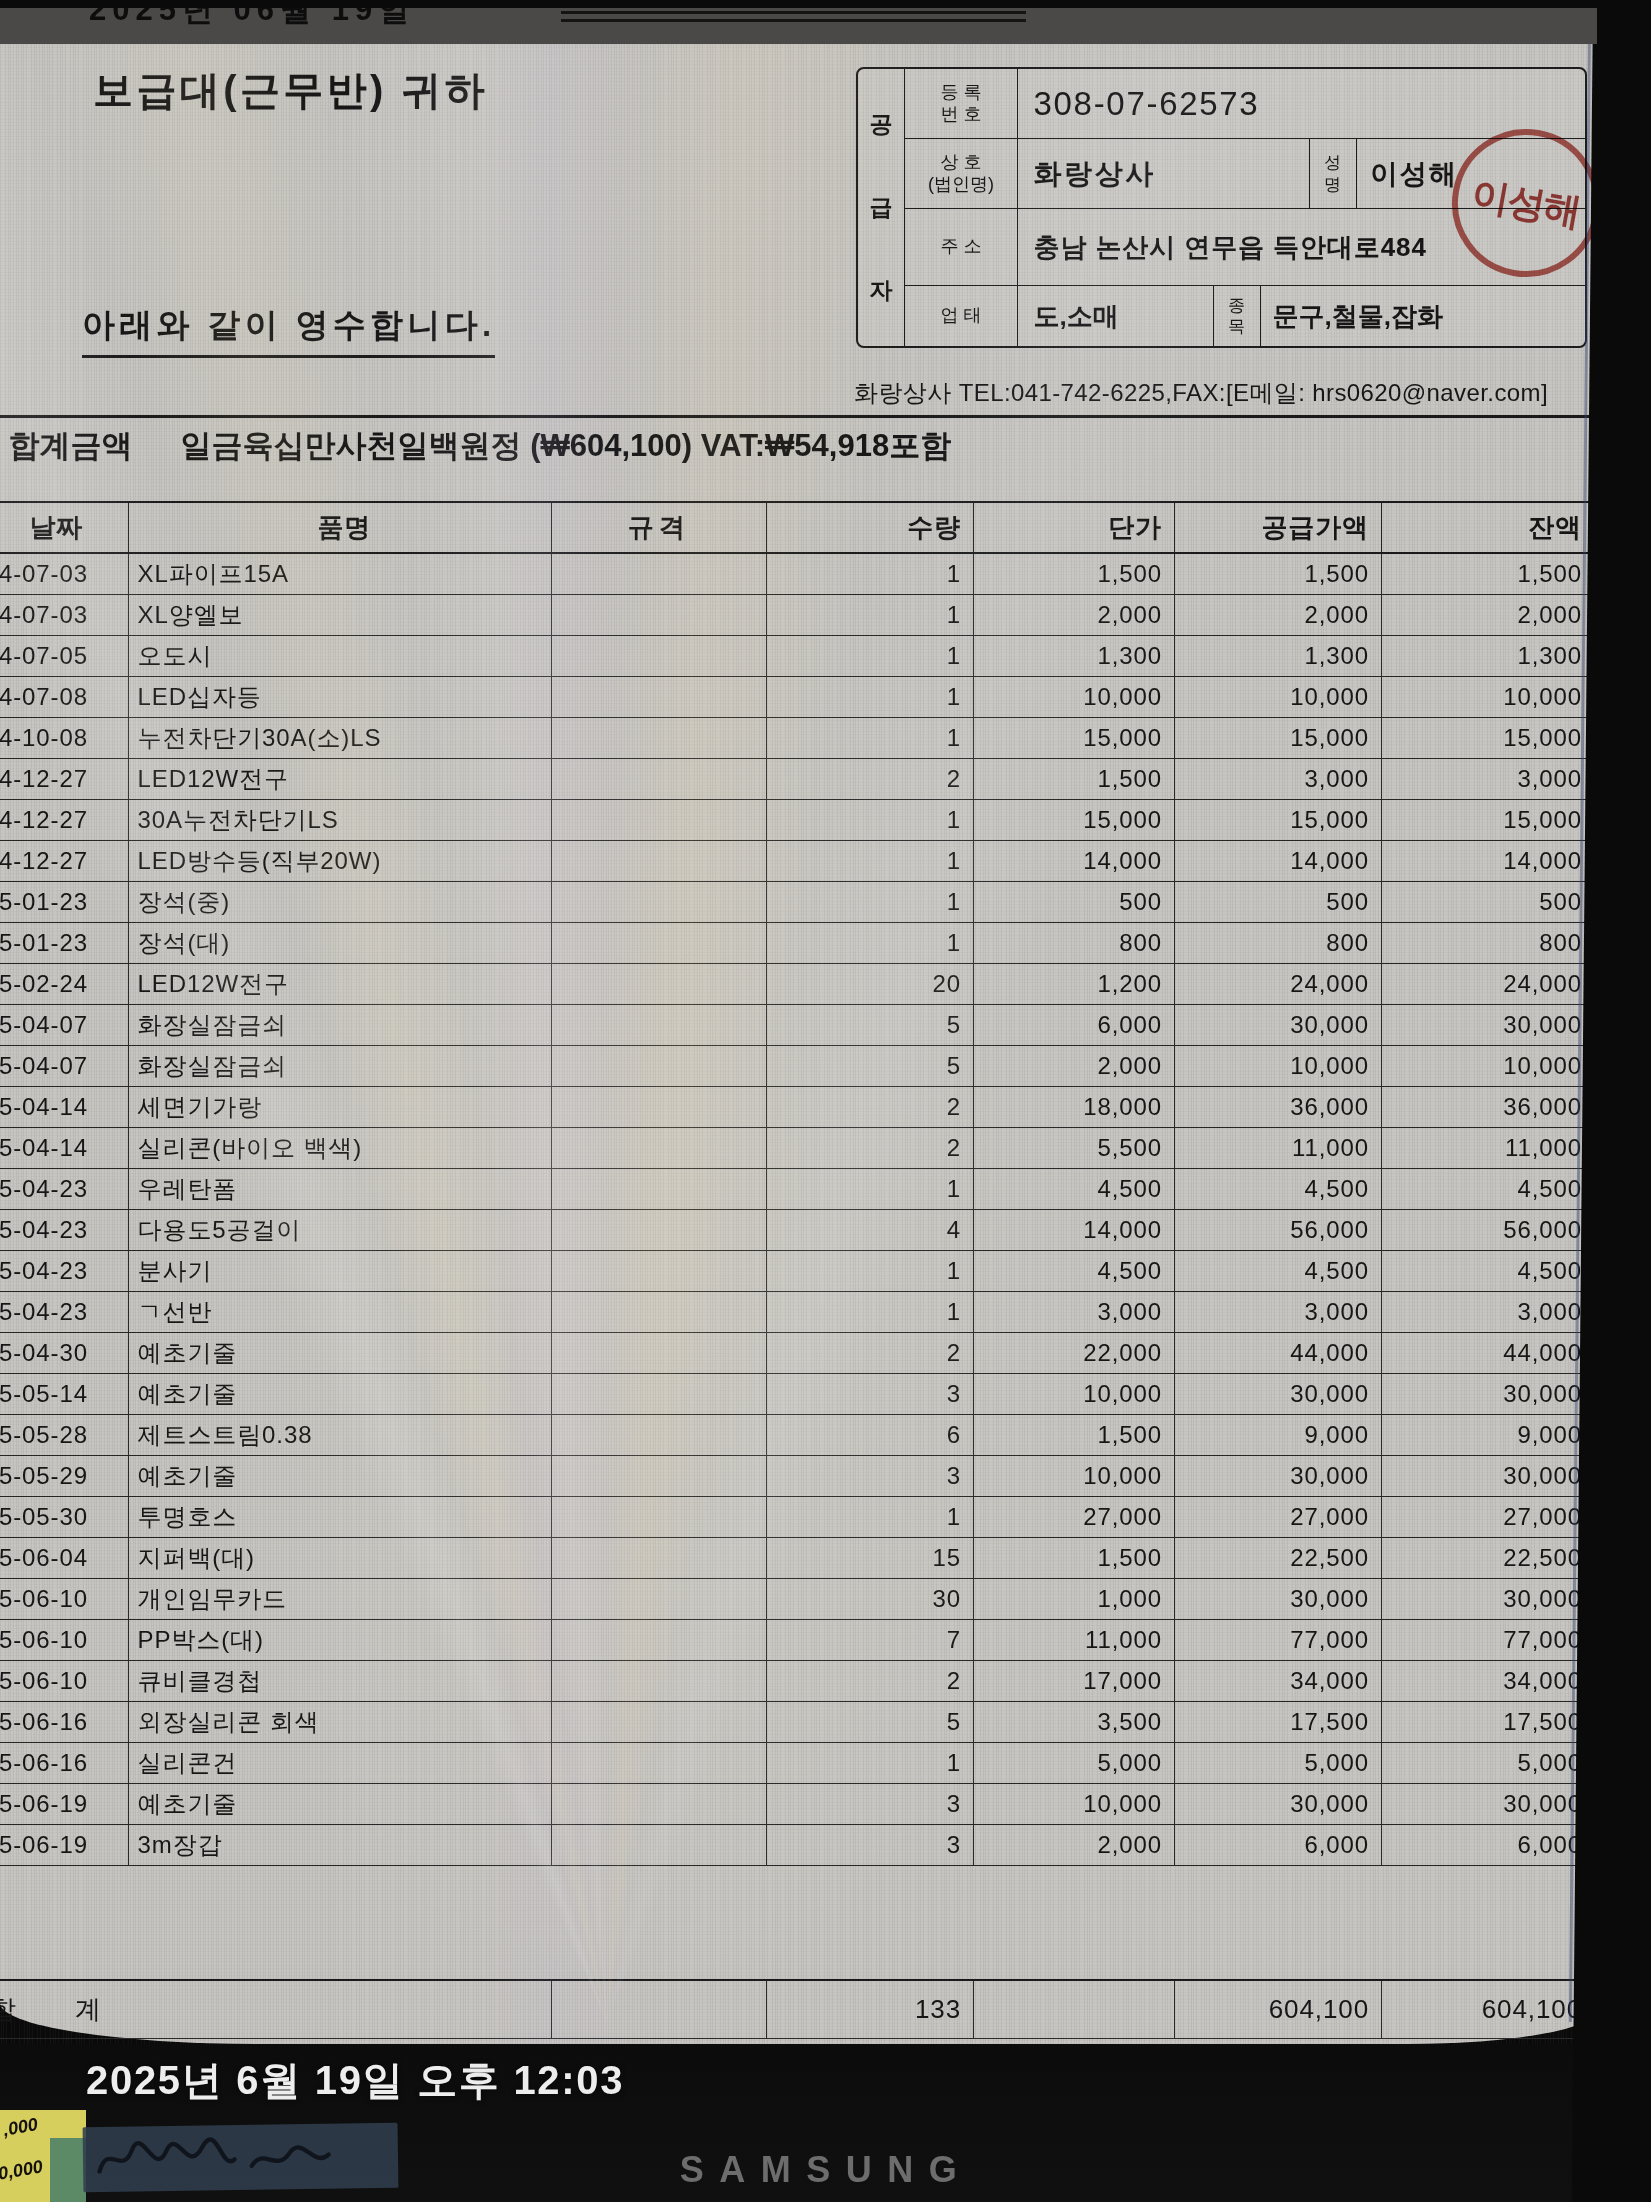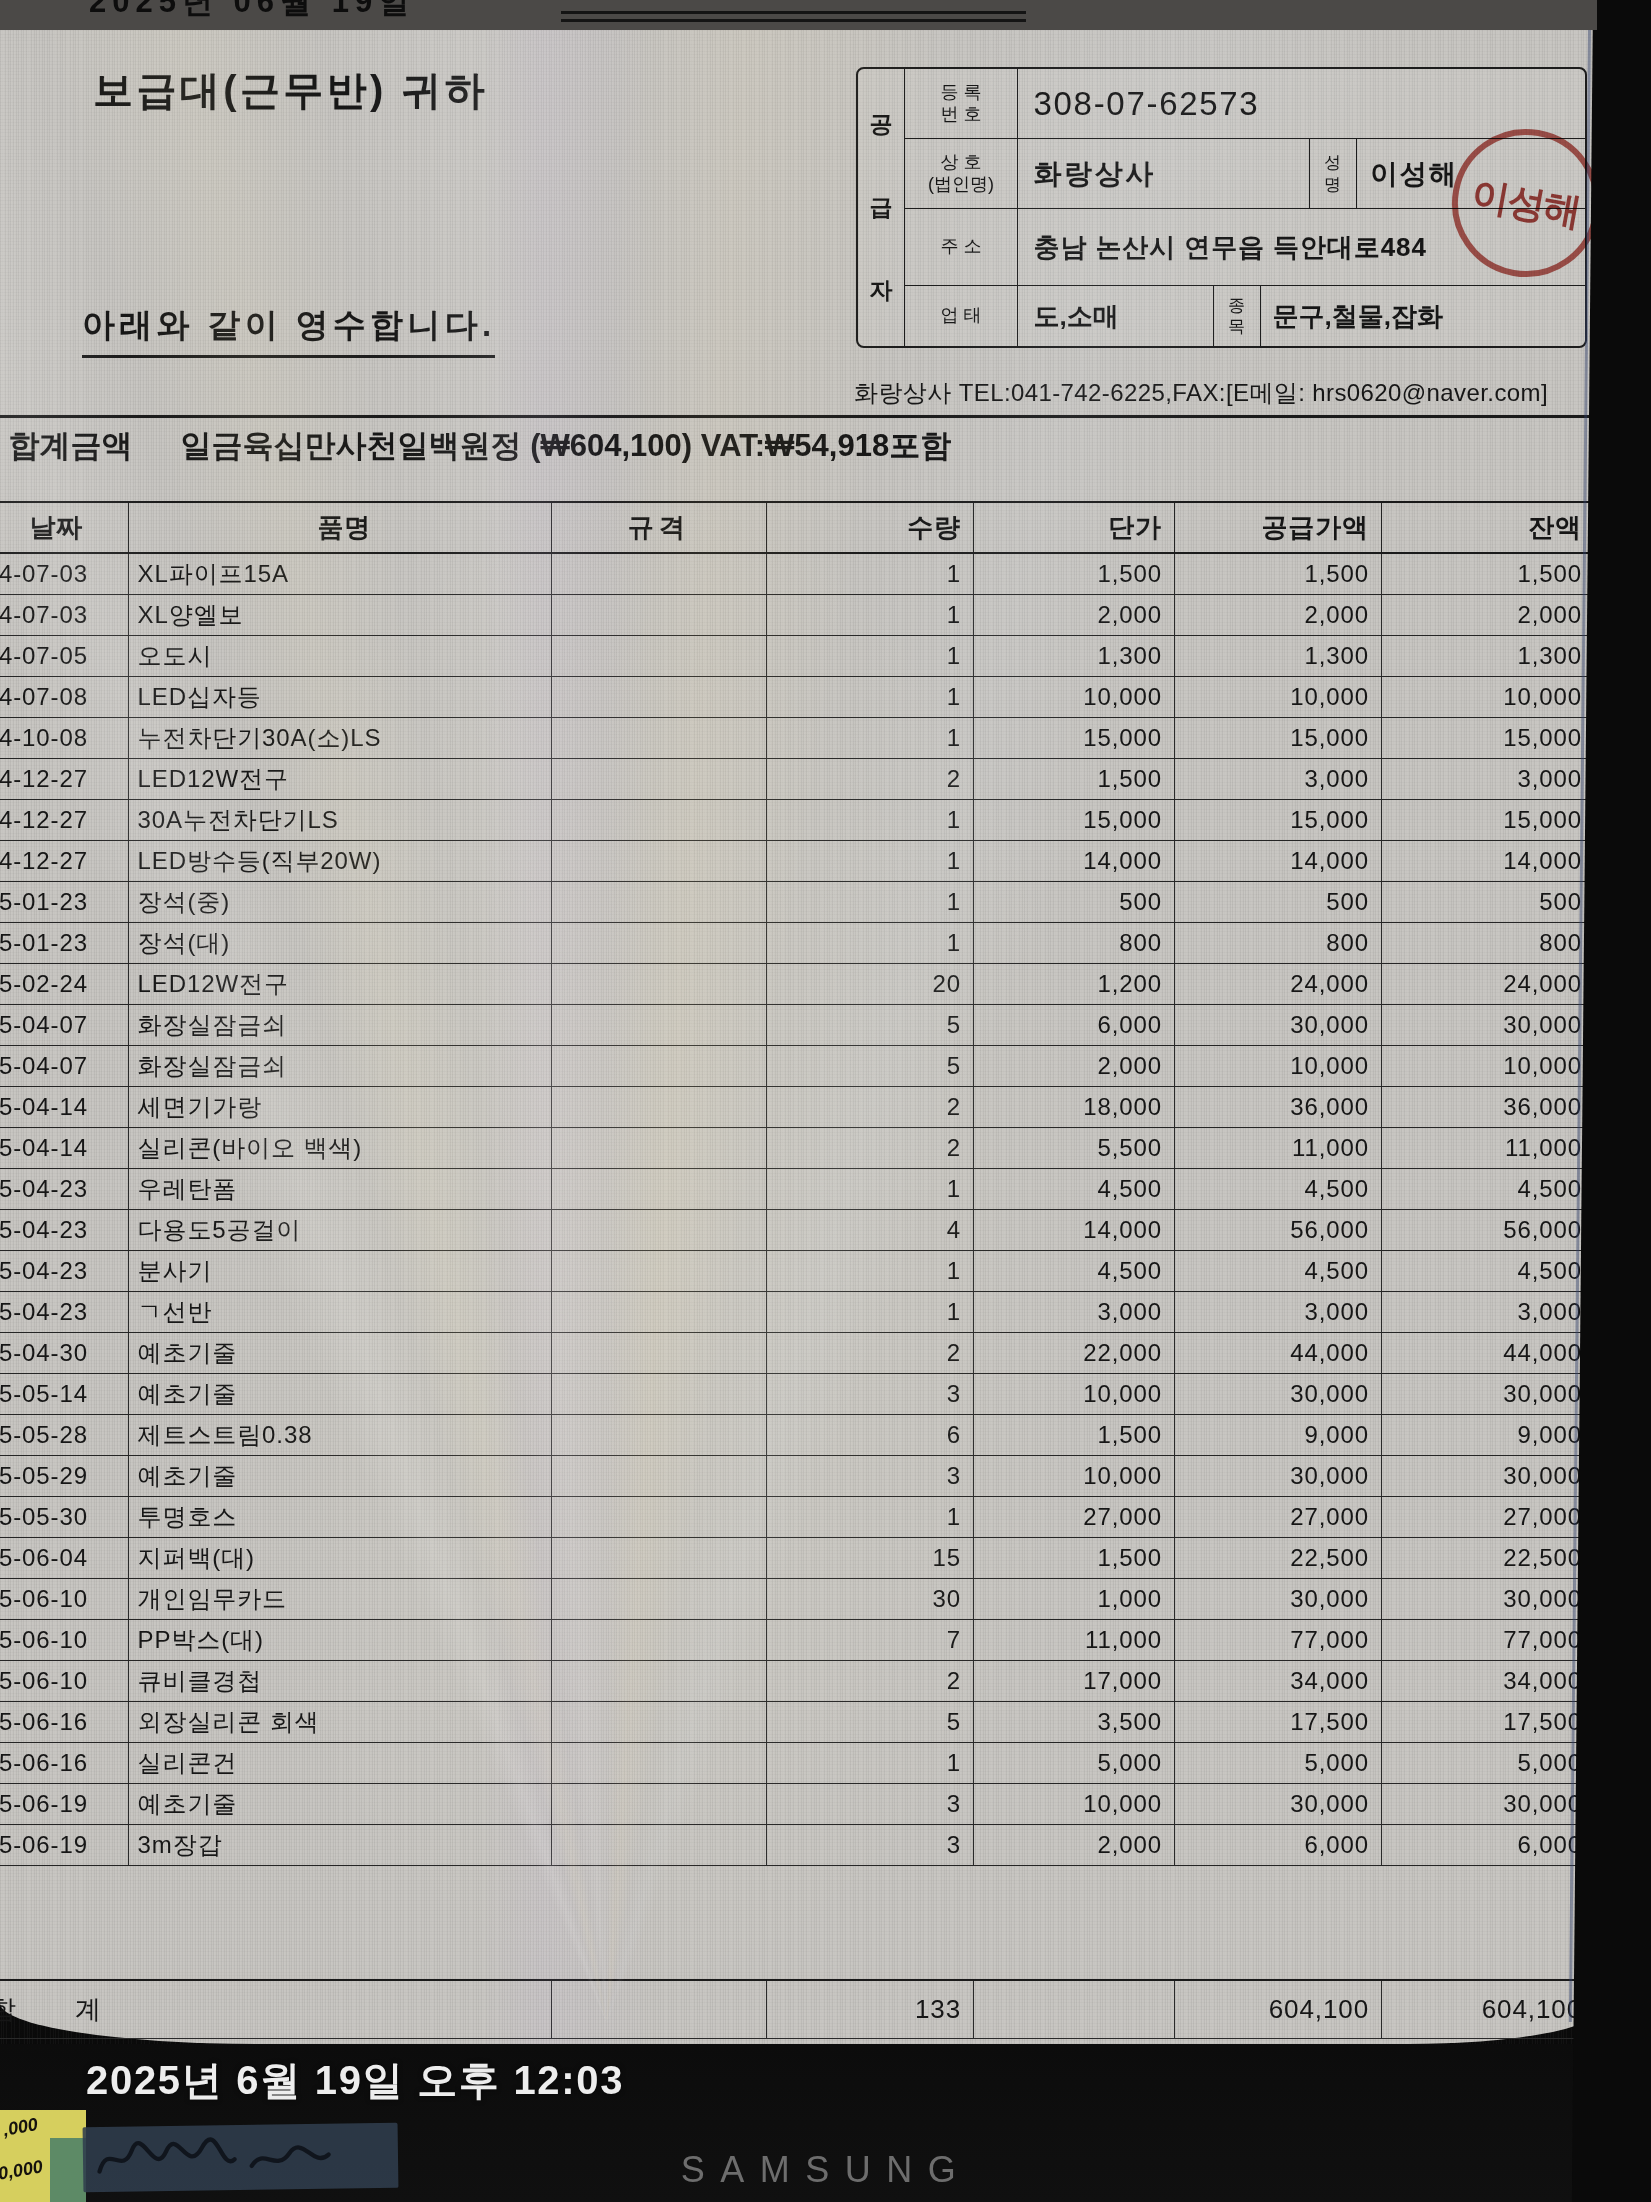--- a/index.html
+++ b/index.html
@@ -27,21 +27,21 @@
            rgba(255,228,160,.07) 28deg, transparent 34deg, rgba(230,240,255,.06) 40deg, transparent 46deg),
         linear-gradient(90deg, transparent 30%, rgba(205,180,250,.07) 34%, transparent 41%);}
 
   
   .edge-wedge{position:absolute;left:1593px;top:0;width:103px;height:2203px;background:#0a0a0a;
        transform:skewX(-0.55deg);transform-origin:top left;z-index:3;}
   .edge-line{position:absolute;left:1588px;top:26px;width:3.4px;height:1996px;background:#31416b;
        opacity:.45;transform:skewX(-0.55deg);transform-origin:top left;z-index:4;}
 
   
-  .topbar{position:absolute;left:0;top:0;width:1597px;height:30px;background:#4b4947;overflow:hidden;z-index:5;}
+  .topbar{position:absolute;left:0;top:8px;width:1597px;height:36px;background:#4b4947;overflow:hidden;z-index:5;}
   .topbar-text{position:absolute;left:89px;top:-19px;color:#0d0d0d;font-weight:bold;
        font-size:31px;letter-spacing:6px;white-space:nowrap;}
   .dline{position:absolute;left:561px;width:465px;height:2.6px;background:#141414;z-index:6;}
   .dline.one{top:11.2px}.dline.two{top:19px}
 
   
   .recipient{position:absolute;left:93px;top:34px;font-size:40px;font-weight:bold;letter-spacing:3.4px;}
   .statement{position:absolute;left:82px;top:274px;font-size:33px;font-weight:bold;letter-spacing:4.3px;
        border-bottom:3.4px solid #1c1c1c;padding-bottom:6.9px;}
   .contact{position:absolute;left:602px;top:348px;width:946px;text-align:right;font-size:24px;letter-spacing:0.4px;}
@@ -90,21 +90,21 @@
   .tfoot{position:absolute;left:-17px;top:1950px;width:1613px;height:57px;
       border-top:2.6px solid #1a1a1a;border-bottom:1.7px solid #2a2a2a;}
   .fc{display:flex;align-items:center;font-size:26px;border-right:1.7px solid #2a2a2a;white-space:nowrap;}
   .f-label{grid-column:1 / span 2;padding-left:6.9px;letter-spacing:26px;font-weight:normal;}
   .f-num{justify-content:flex-end;padding-right:12px;letter-spacing:0.9px;}
 
   
   .timestamp{position:absolute;left:86px;top:2053px;z-index:8;color:#ededed;font-size:40px;
       font-weight:bold;letter-spacing:1.7px;text-shadow:0 0 5.2px rgba(0,0,0,.6);}
   .brand{position:absolute;left:0;top:2149px;width:1652px;text-align:center;z-index:8;
-      color:#6d6d6d;font-size:36px;font-weight:normal;letter-spacing:15.5px;}
+      color:#6d6d6d;font-size:36px;font-weight:bold;letter-spacing:15.5px;}
   .sticky{position:absolute;left:0;top:2110px;width:86px;height:93px;background:#d6cf5e;z-index:9;}
   .sticky .corner{position:absolute;right:0;bottom:0;width:36px;height:65px;background:#5d8a66;}
   .sticky .hw{position:absolute;color:#15120e;font-size:18px;font-style:italic;font-weight:bold;
       transform:rotate(-10deg);white-space:nowrap;}
   .hw1{left:3.4px;top:6.9px;}
   .hw2{left:-1.7px;top:50px;}
   .label-strip{position:absolute;left:83px;top:2125px;width:315px;height:65px;z-index:9;
       background:rgba(48,62,77,.88);transform:rotate(-.8deg);border-radius:1.7px;}
 </style>
 </head>

